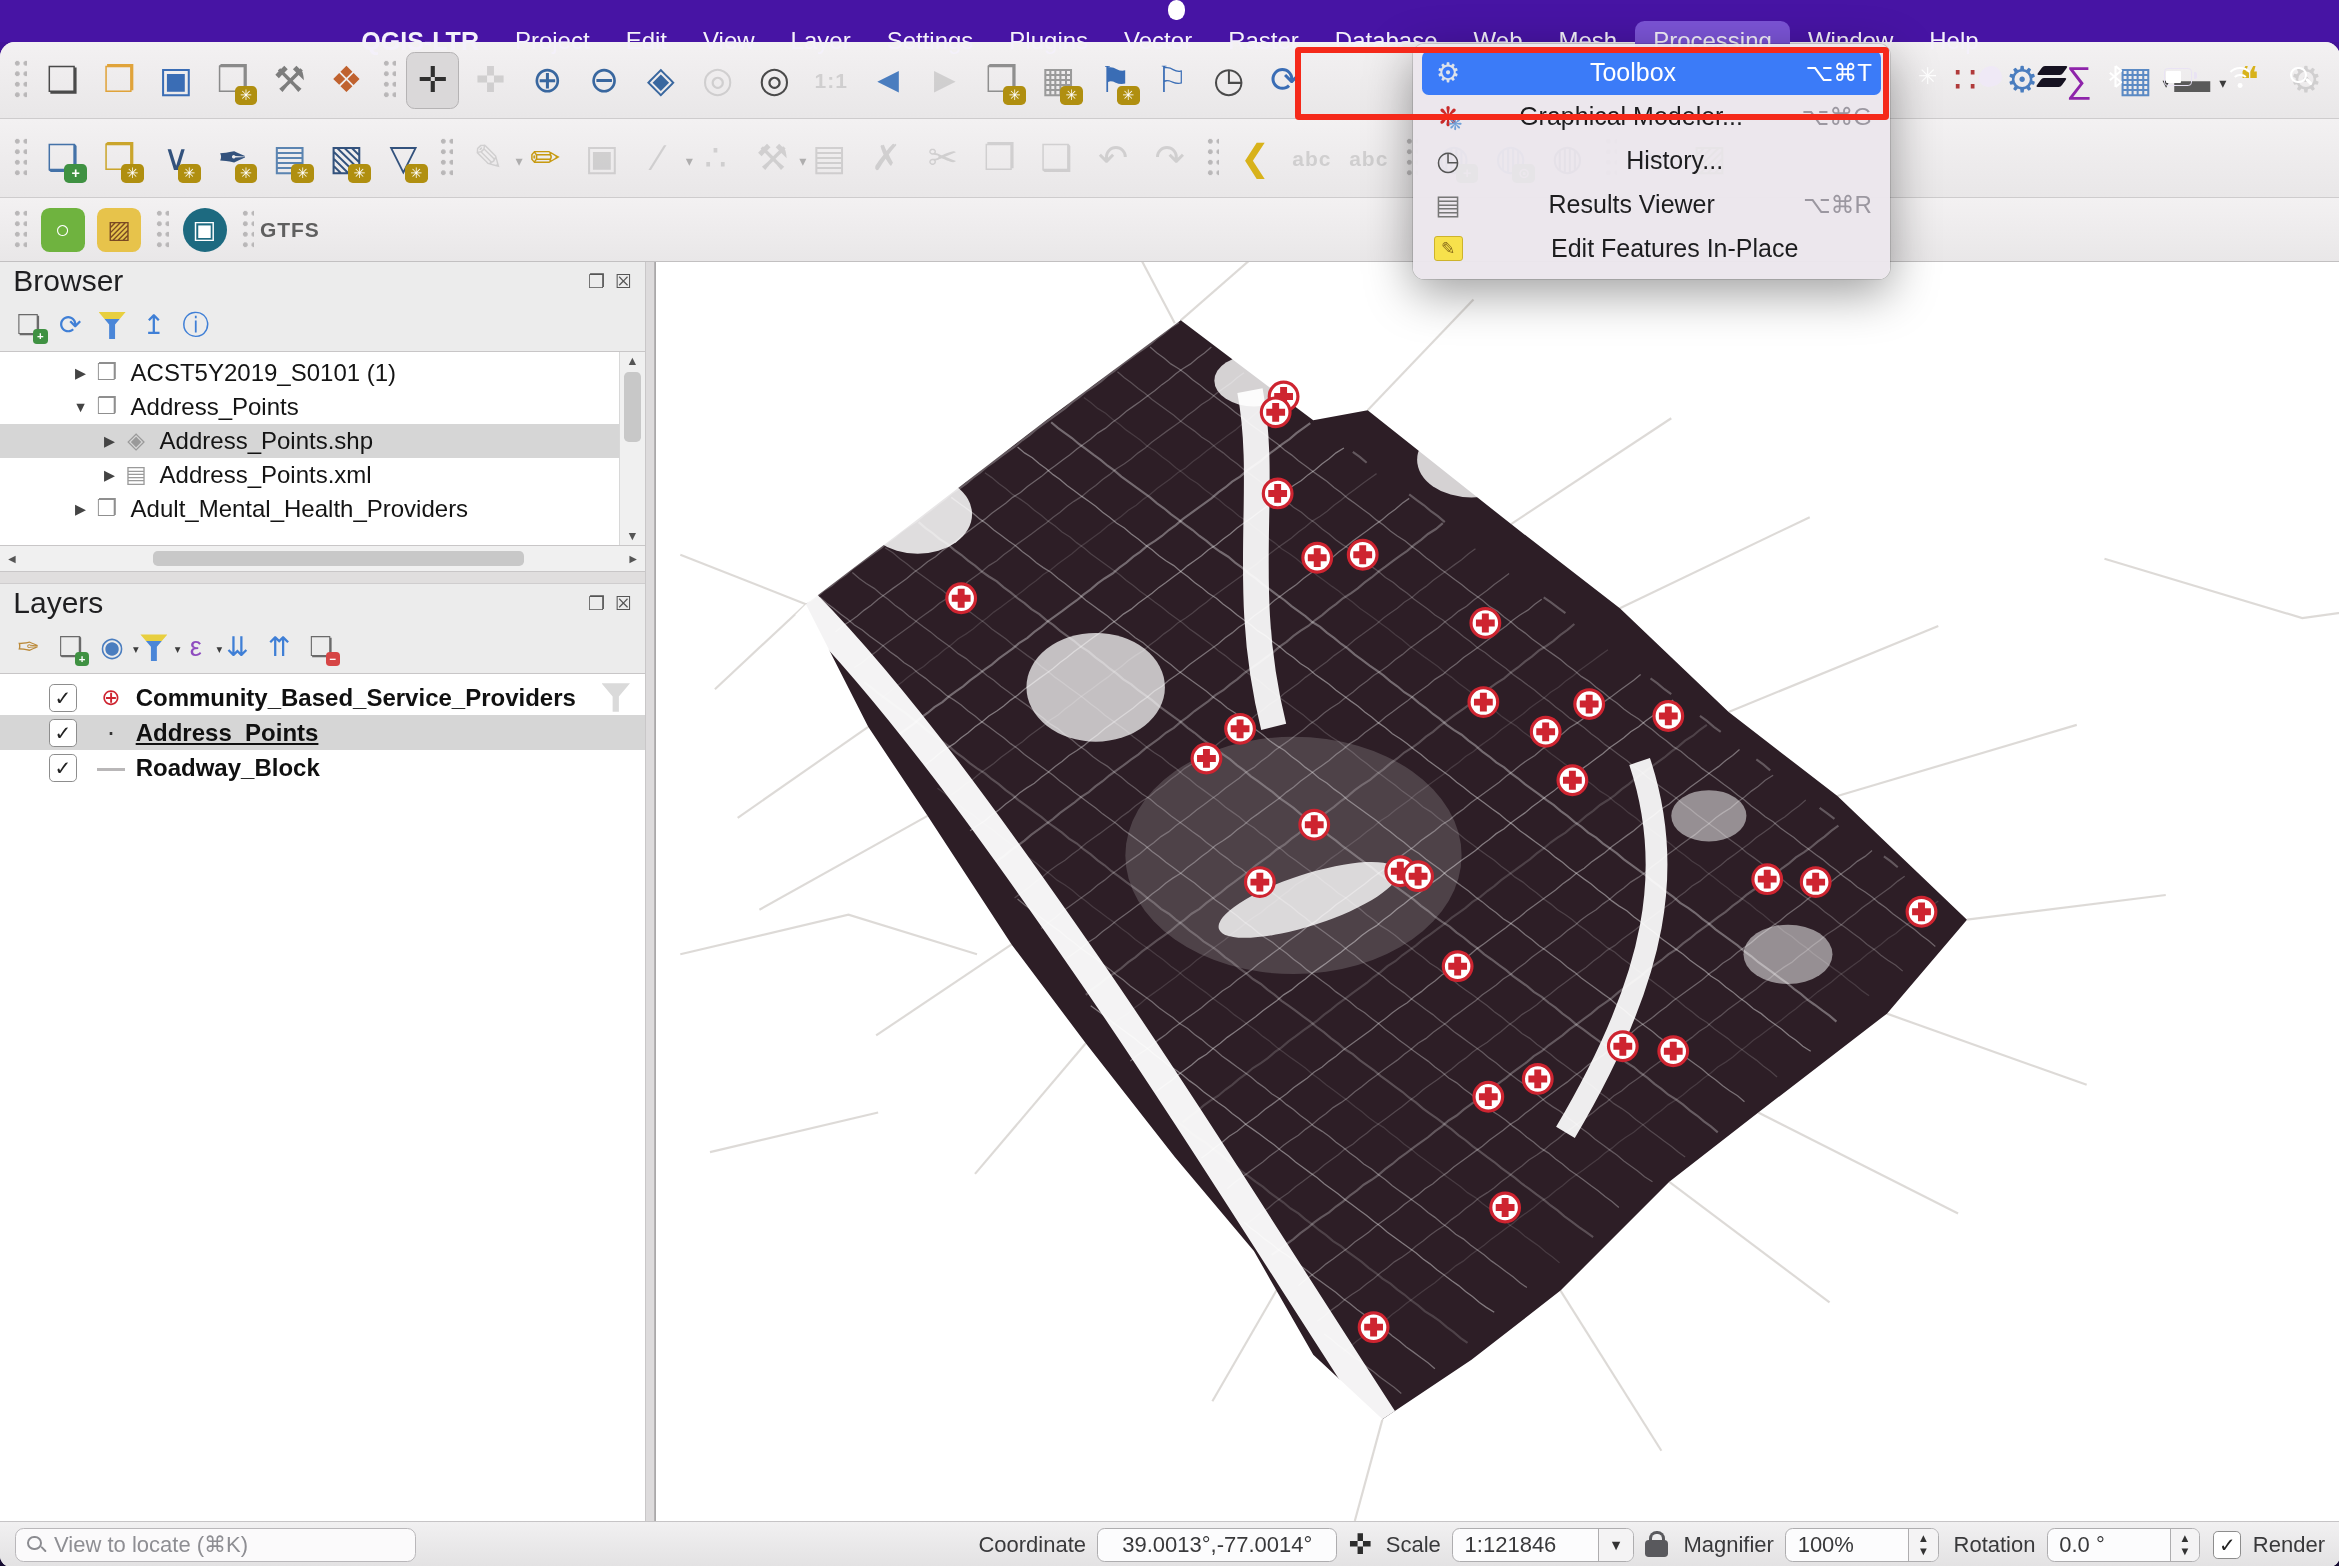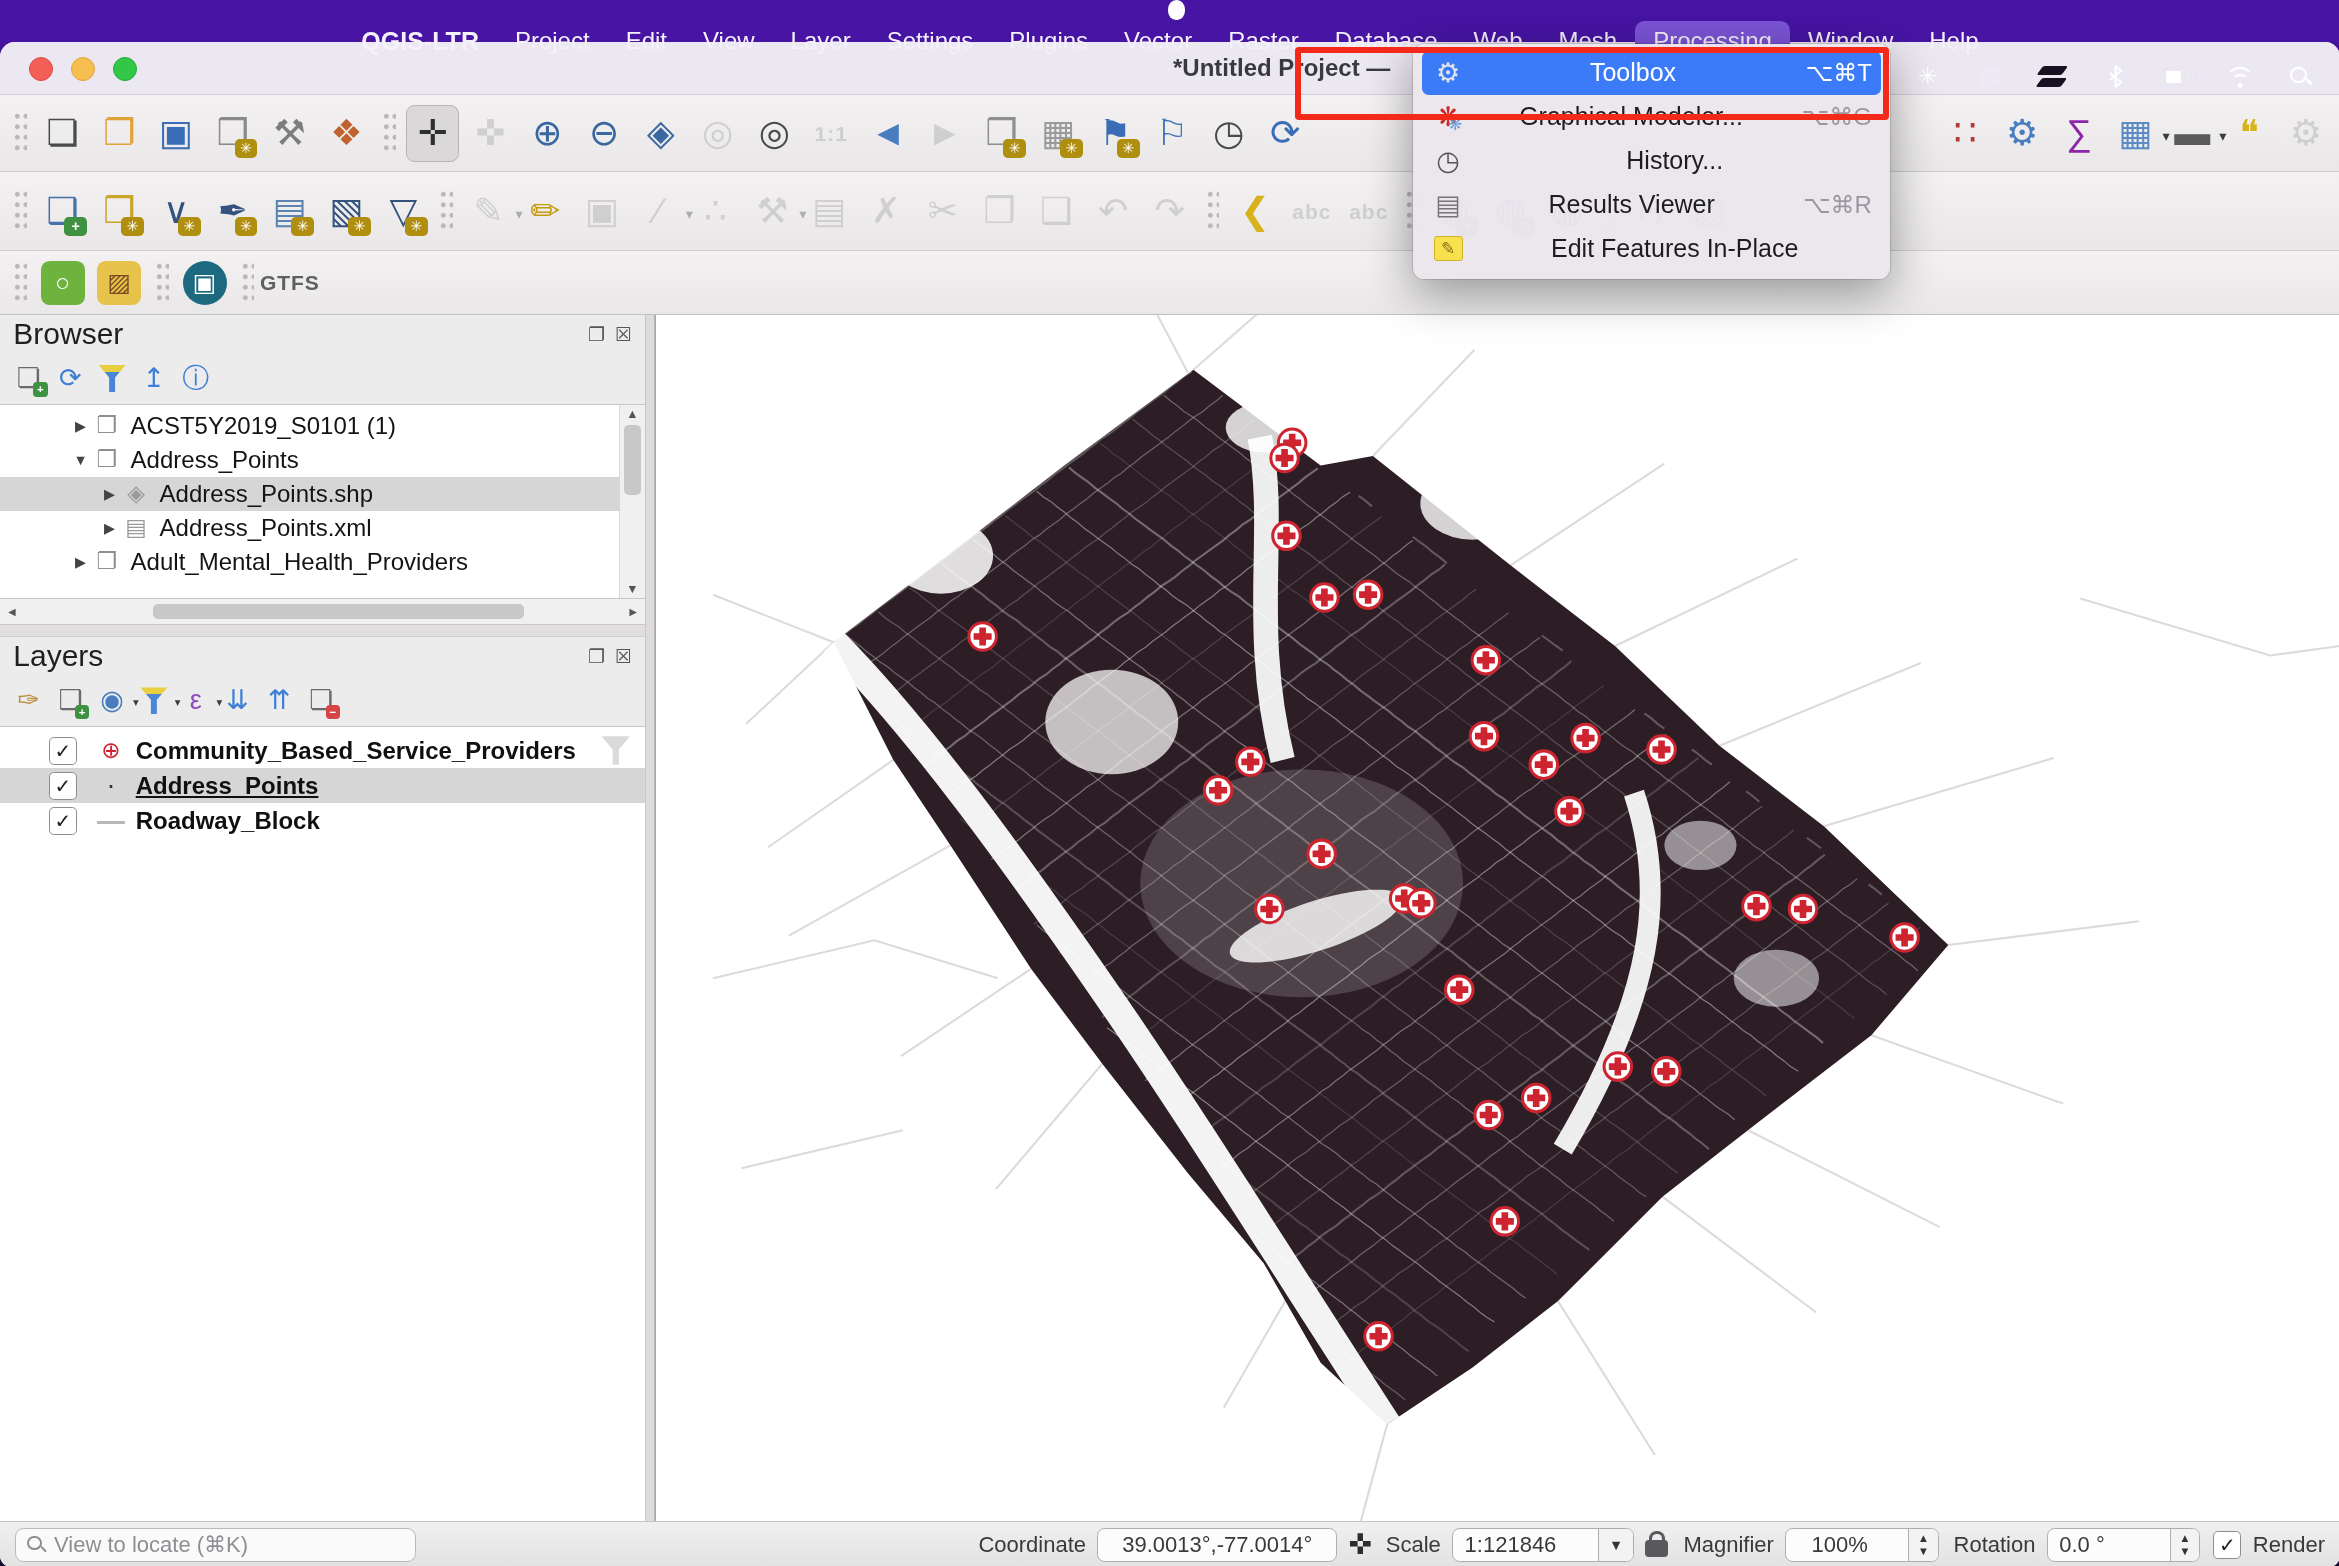--- a/index.html
+++ b/index.html
@@ -177,28 +177,20 @@
       </span>
     <span class="sicon wifi">
         <i></i>
       </span>
     <span class="sicon lens"></span>
   </div>
 </div>
 
 <div class="appwindow">
 
-  <div class="titlebar">
-    <div class="tlights">
-      <span class="tlight tl-red"></span>
-      <span class="tlight tl-yellow"></span>
-      <span class="tlight tl-green"></span>
-    </div>
-    <span class="wtitle">*Untitled Project —</span>
-  </div>
 
   <div class="toolbar tb1" id="toolbar1">
       <div class="thandle"></div>
       <div class="tbtn">
         <span class="glyph" style="color: rgb(74, 74, 74);">❏</span>
       </div>
       <div class="tbtn">
         <span class="glyph" style="color: rgb(224, 163, 58);">❐</span>
       </div>
       <div class="tbtn">
@@ -766,21 +758,21 @@
       <span class="exticon">✜</span>
     </div>
     <div class="sgroup" style="margin-right:15px;">
       <span>Scale</span>
       <span class="sbox combo">
         <span class="val">1:121846</span>
         <span class="dda">▼</span>
       </span>
       <span class="lock"></span>
     </div>
-    <div class="sgroup" style="margin-right:15px;text-align:center;">
+    <div class="sgroup" style="margin-right:15px;">
       <span>Magnifier</span>
       <span class="sbox spin">
         <span class="val">100%</span>
         <span class="arrows">
             <span>▲</span>
             <span>▼</span>
           </span>
       </span>
     </div>
     <div class="sgroup" style="margin-right:13.3px;">

